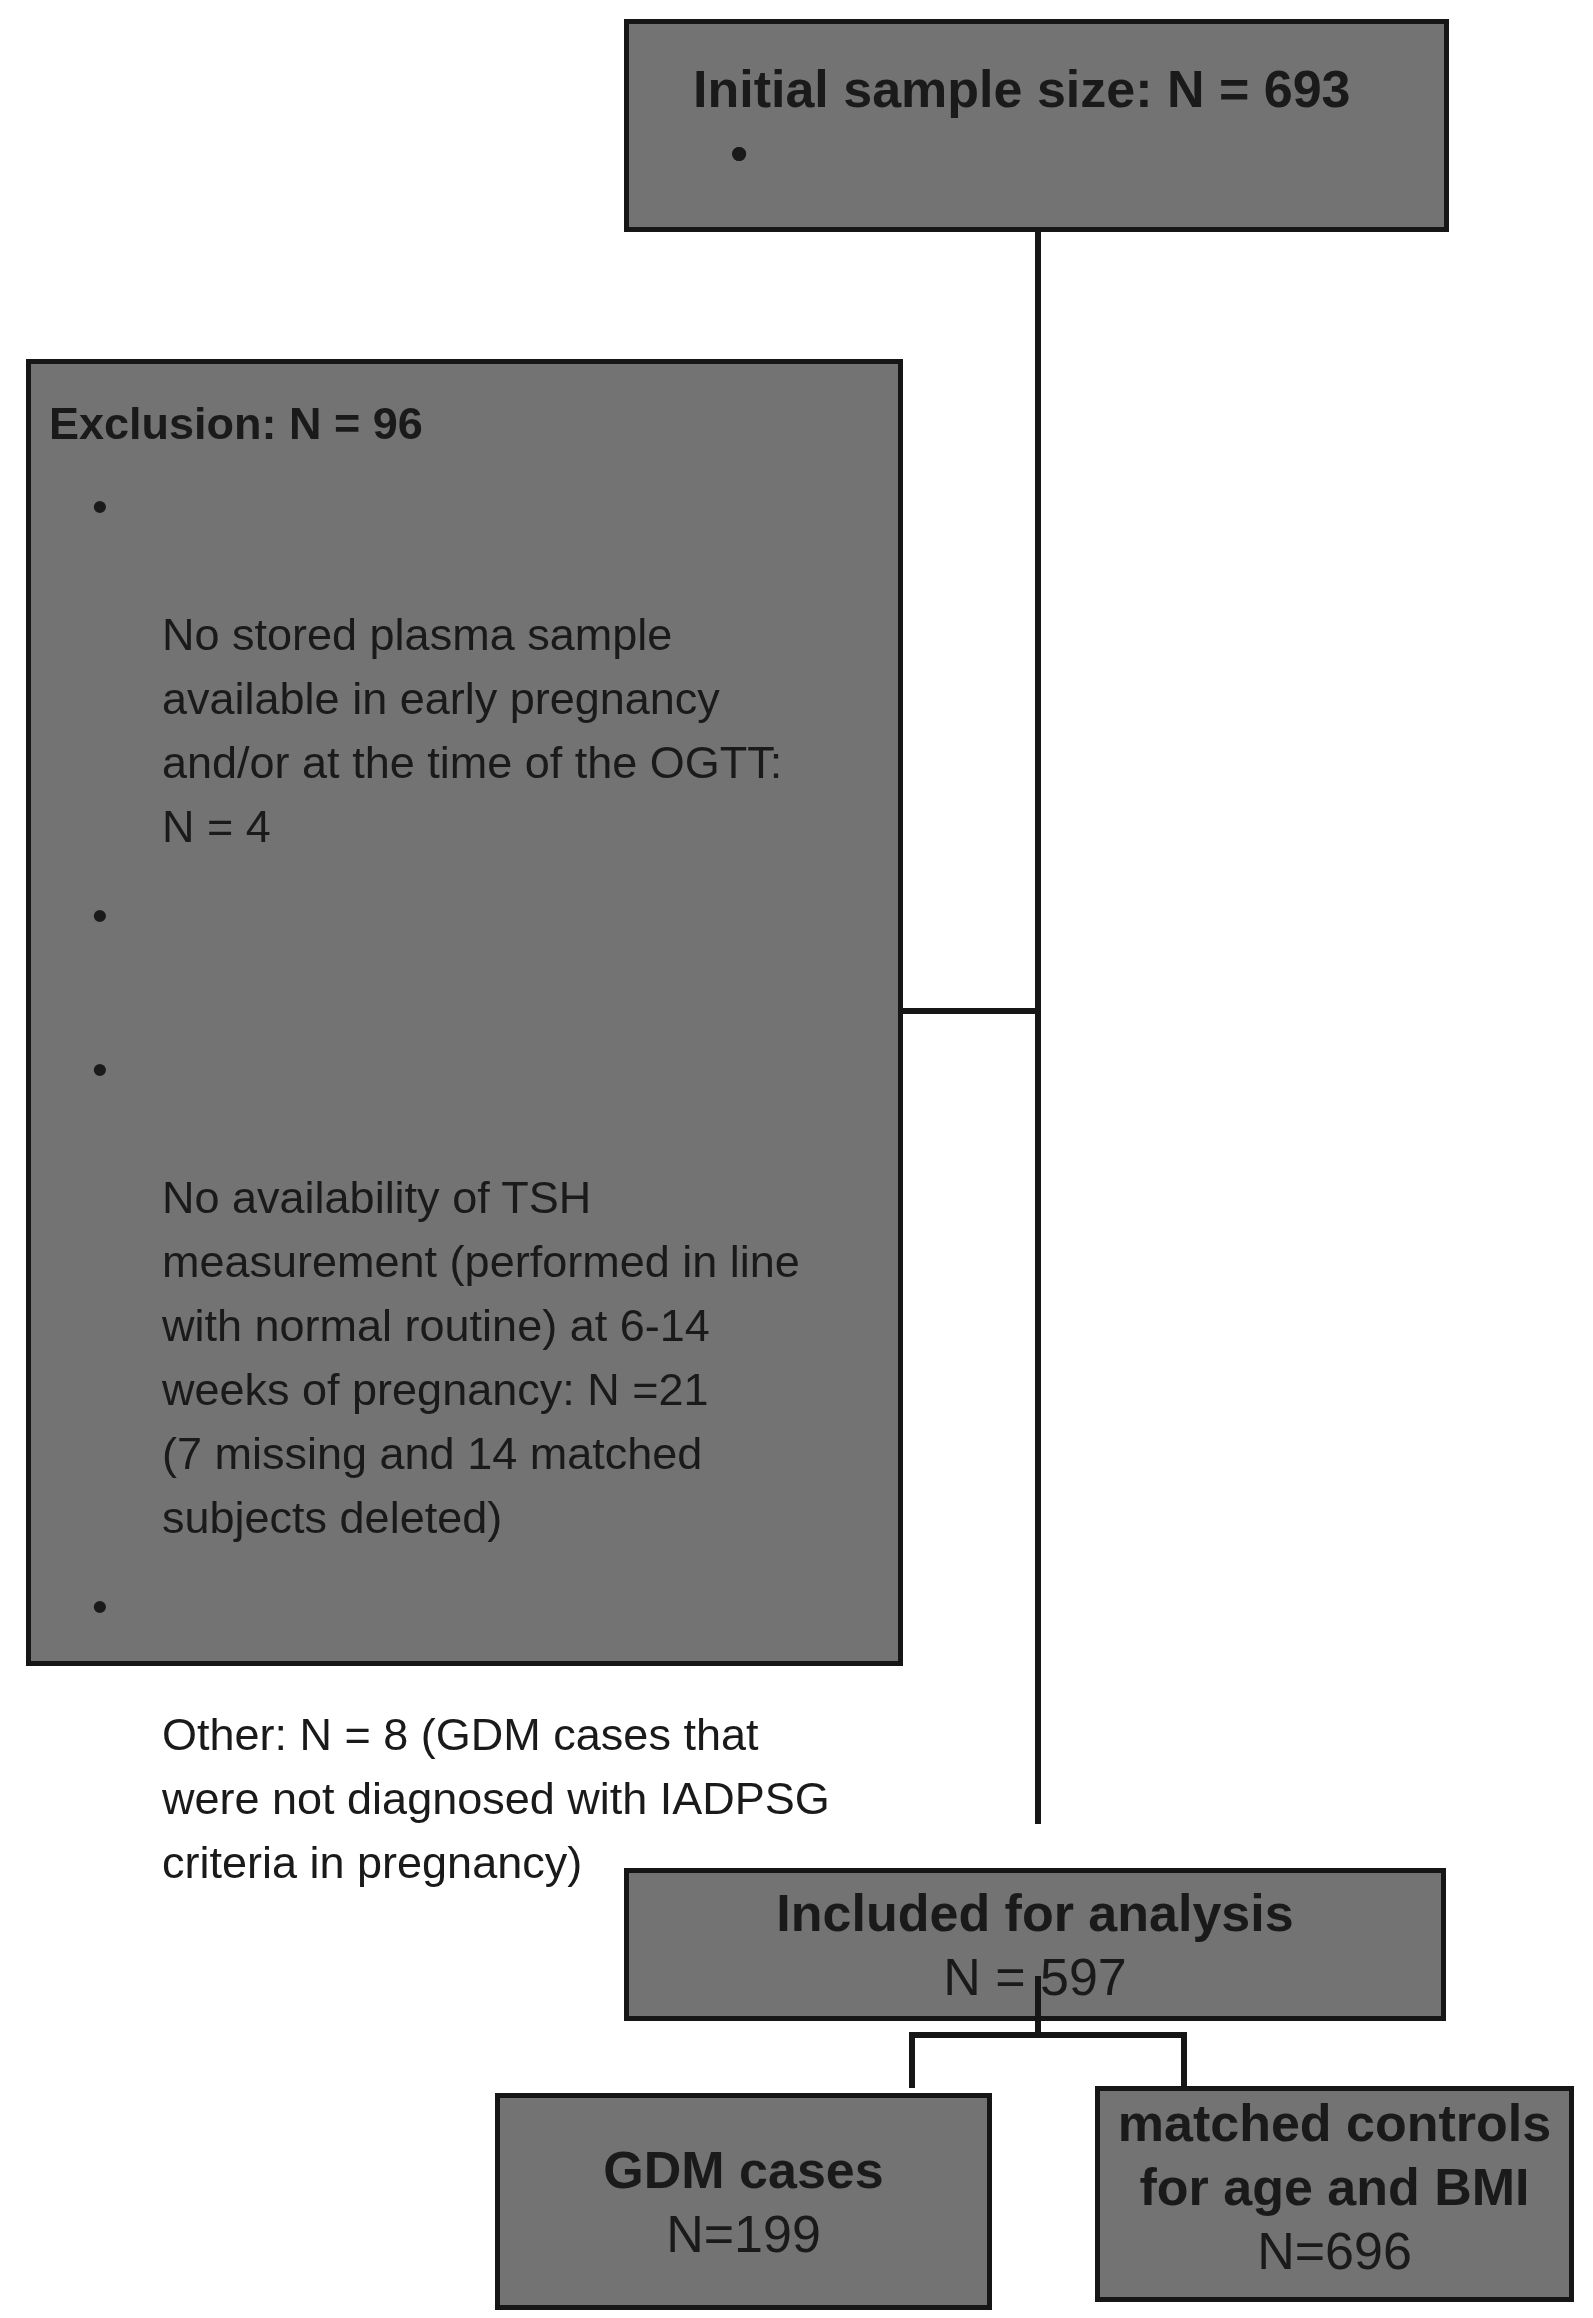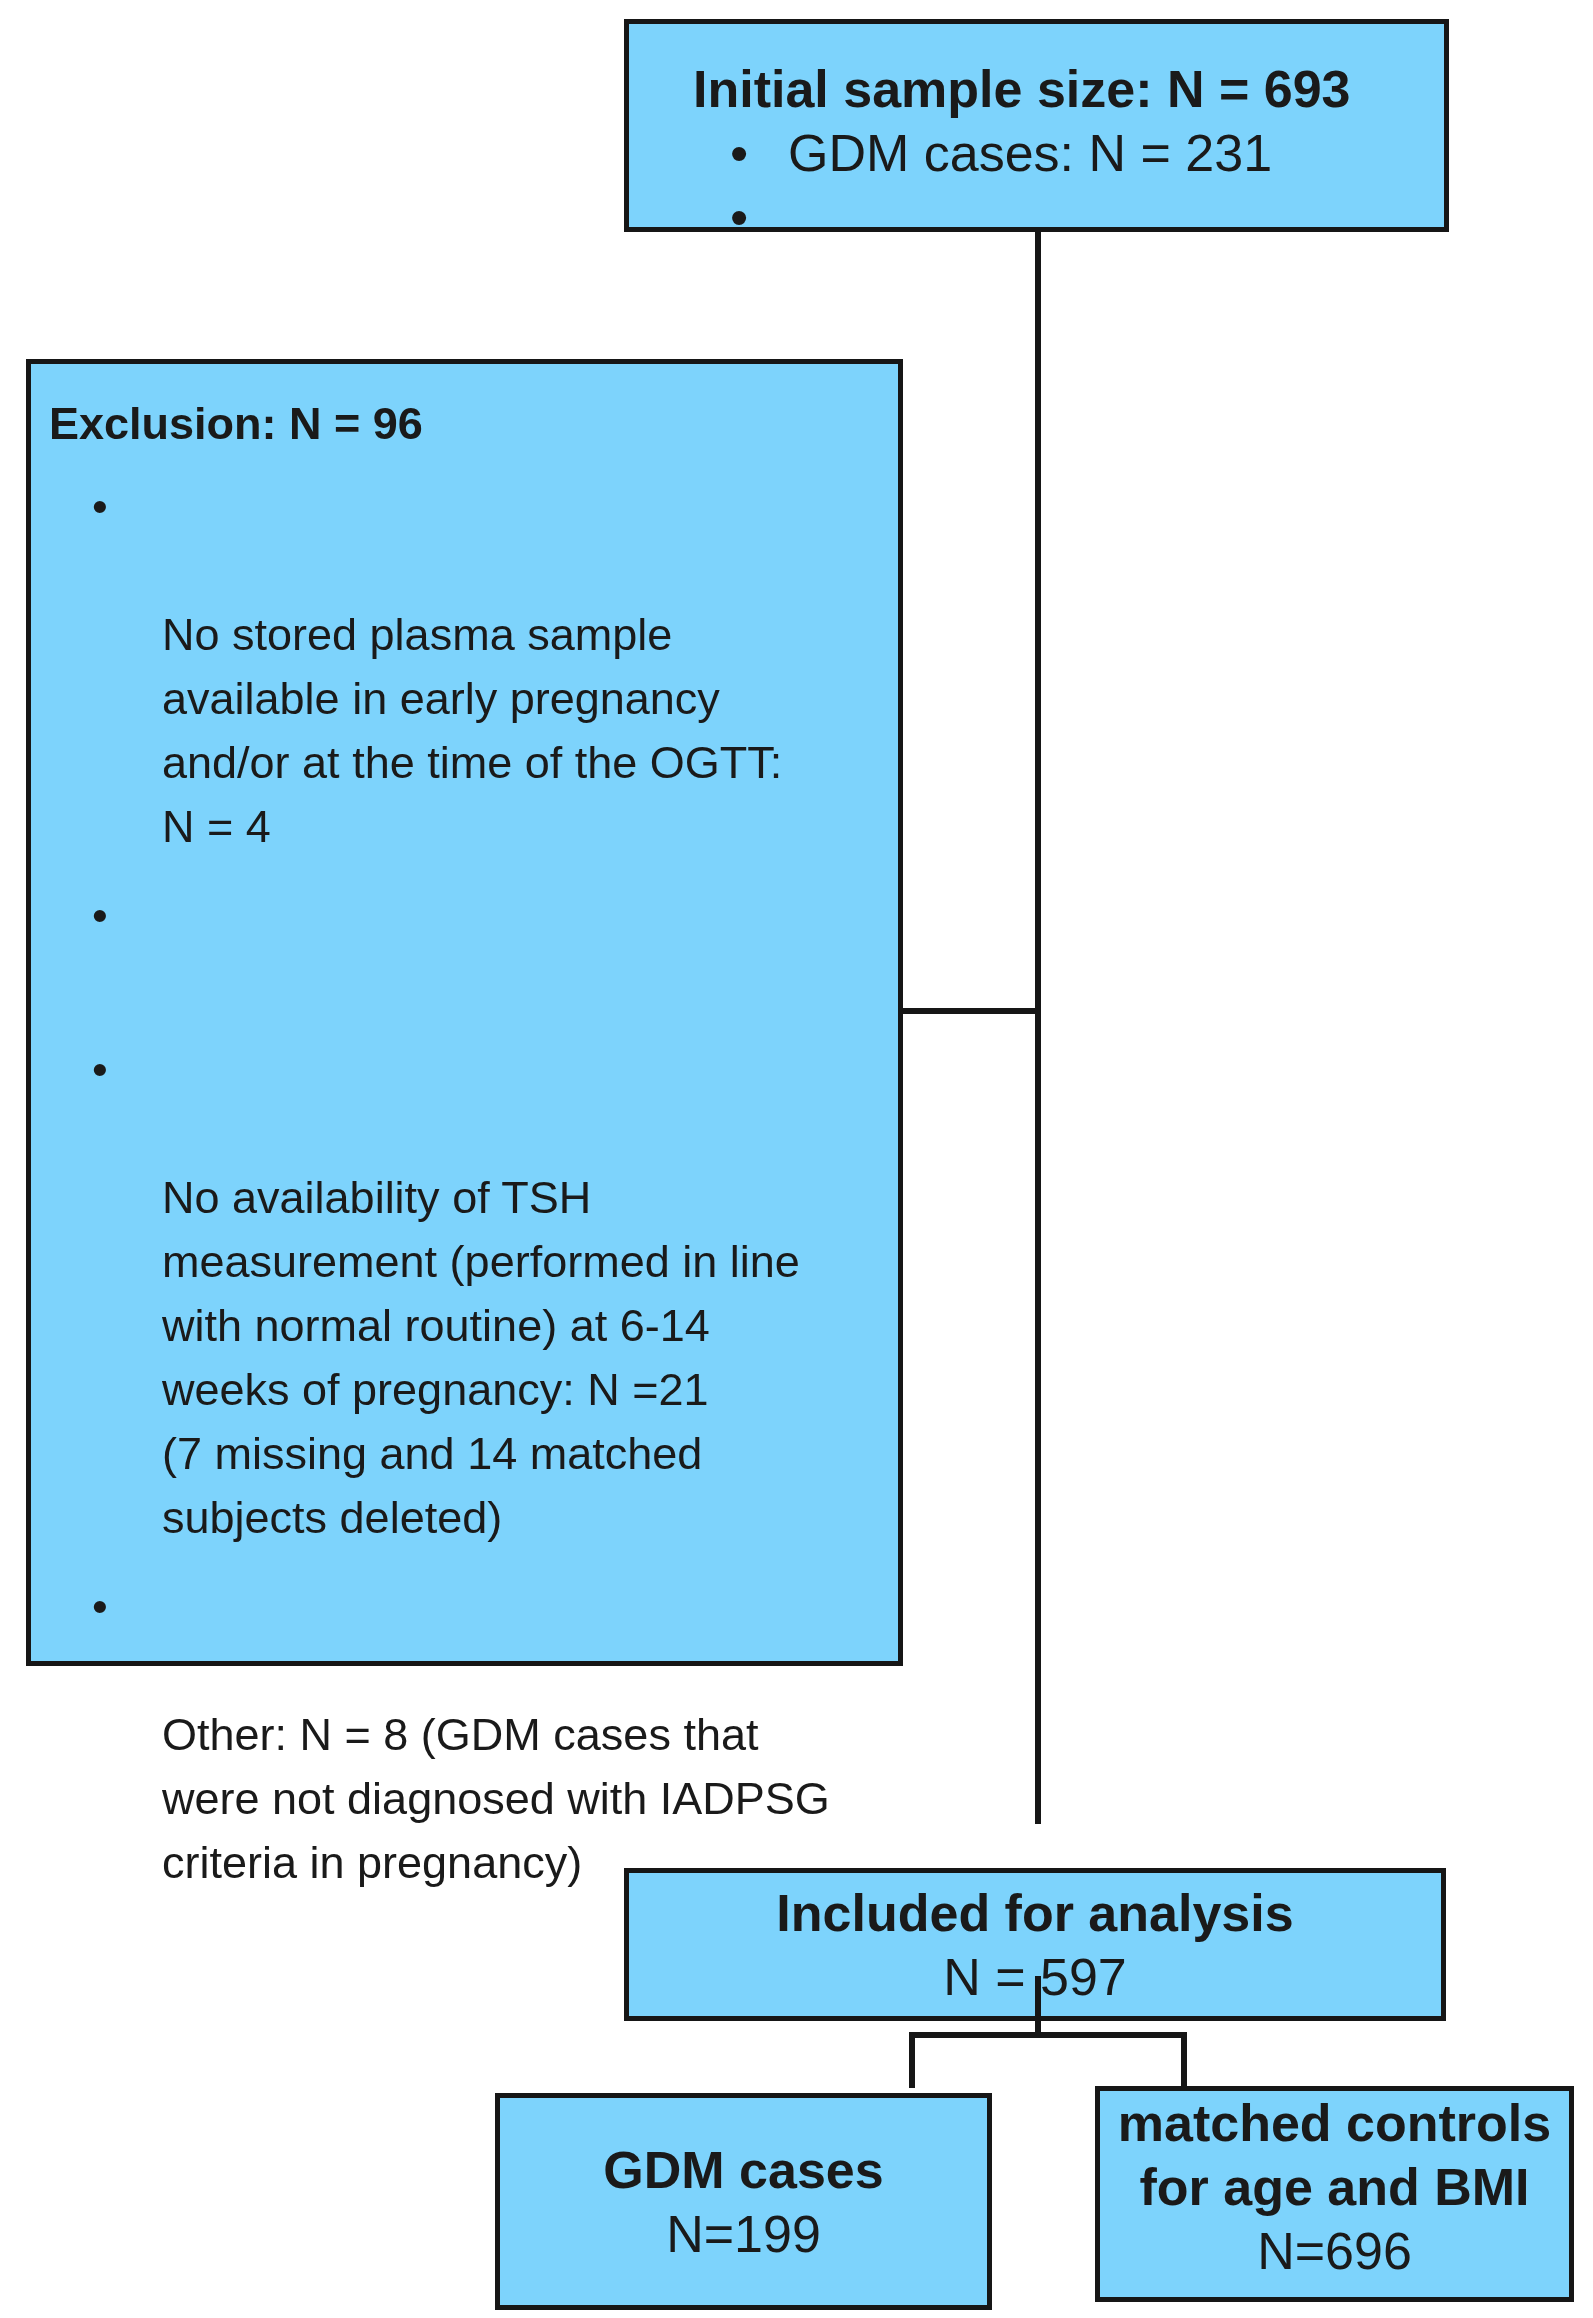--- a/index.html
+++ b/index.html
@@ -8,21 +8,21 @@
     width: 1593px;
     height: 2319px;
     background: #ffffff;
     font-family: "Liberation Sans", "DejaVu Sans", sans-serif;
     color: #1a1a1a;
   }
   .box {
     position: absolute;
     box-sizing: border-box;
     border: 5.7px solid #161616;
-    background: #7dd3fc;
+    background: #737373;
   }
   .box-initial   { left: 624px;  top: 19px;   width: 825px; height: 213px; padding: 33px 12.7px 0 64px; }
   .box-exclusion { left: 26px;   top: 359px;  width: 877px; height: 1307px; padding: 28px 27px 0 18px; }
   .box-included  { left: 624px;  top: 1824px; width: 822px; height: 153px;
                    display: flex; flex-direction: column; align-items: center; justify-content: center; text-align: center; margin-top: 44px; }
   .box-gdm       { left: 495px;  top: 2085px; width: 497px;  height: 217px;
                    display: flex; flex-direction: column; align-items: center; justify-content: center; text-align: left; margin-top: 8px; }
   .box-controls  { left: 1095px; top: 2086px; width: 479px;  height: 216px;
                    display: flex; flex-direction: column; align-items: center; text-align: center; }
 
@@ -50,21 +50,20 @@
 </style>
 </head>
 <body>
 
 <div class="canvas">
 
   <div class="box box-initial">
     <div class="t-big">Initial sample size: N = 693</div>
     <div class="bullet-row t-big-reg">
       <span class="dot">•</span>
-      <span>GDM cases: N = 231</span>
     </div>
     <div class="bullet-row t-big-reg">
       <span class="dot">•</span>
     </div>
   </div>
 
   <div class="box box-exclusion">
     <div class="t-small-b">Exclusion: N = 96</div>
     <div class="bullet-row first t-small">
       <span class="dot">•</span>

